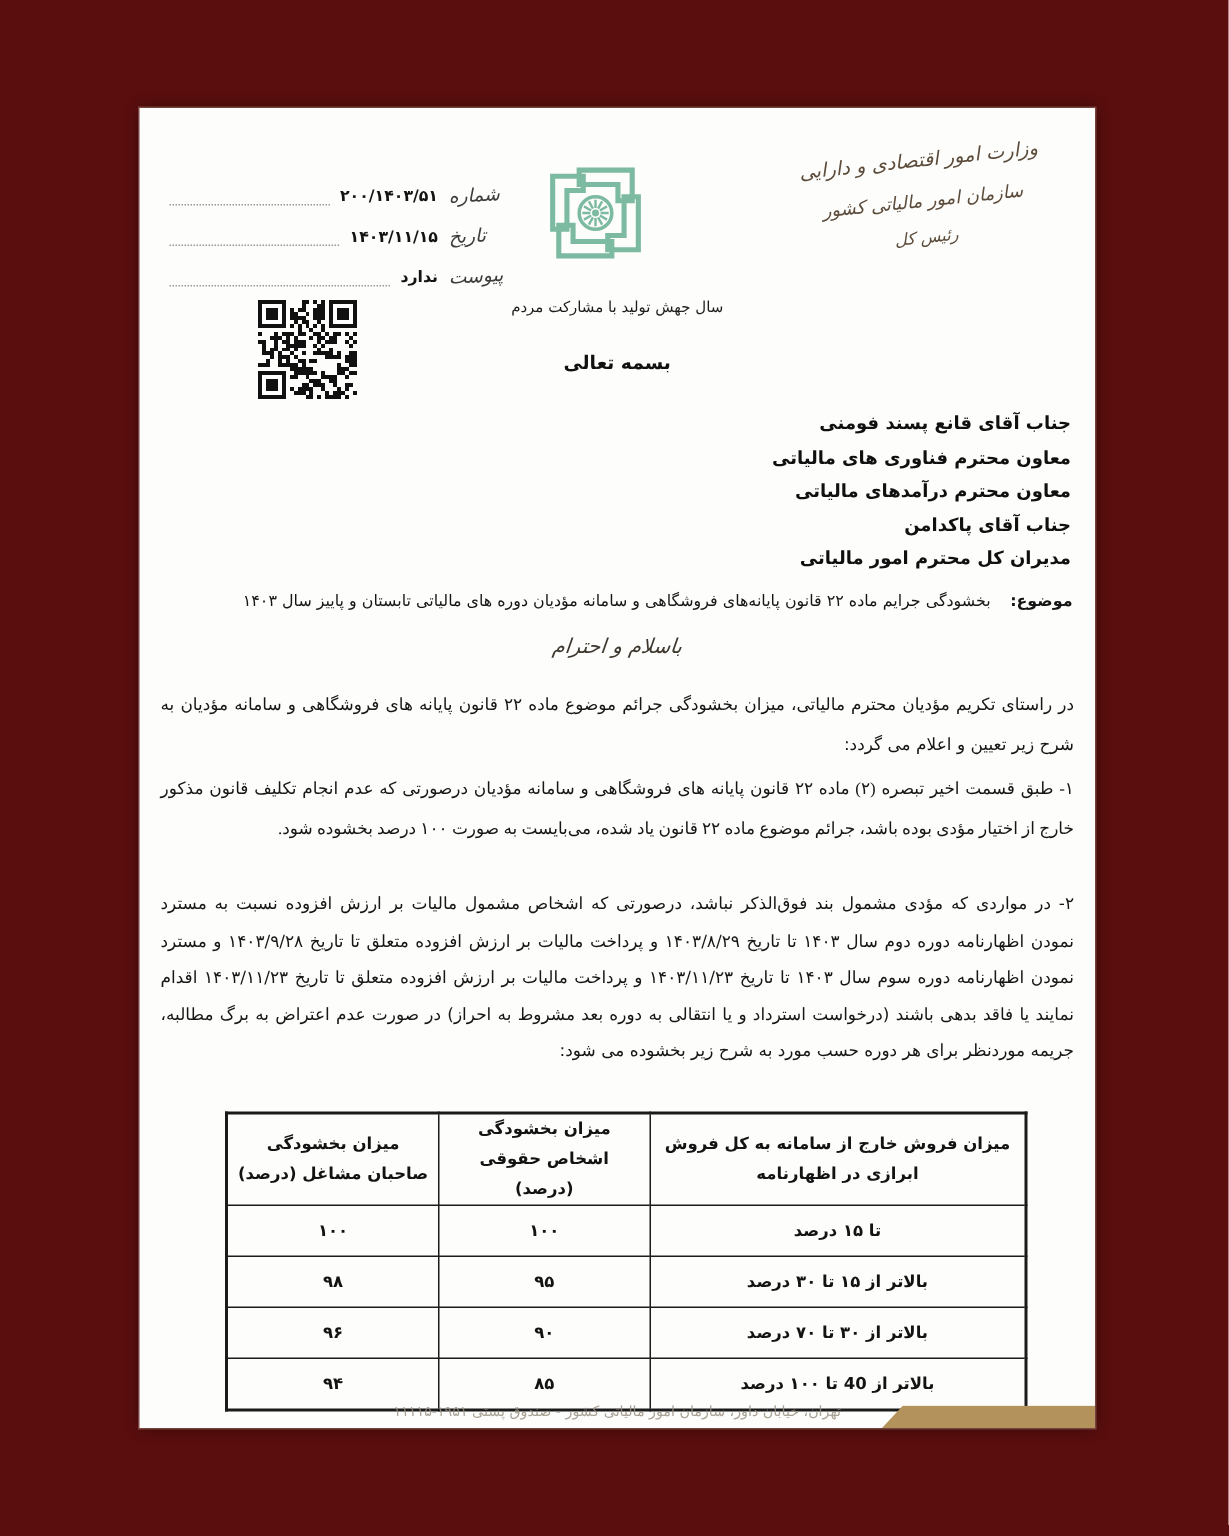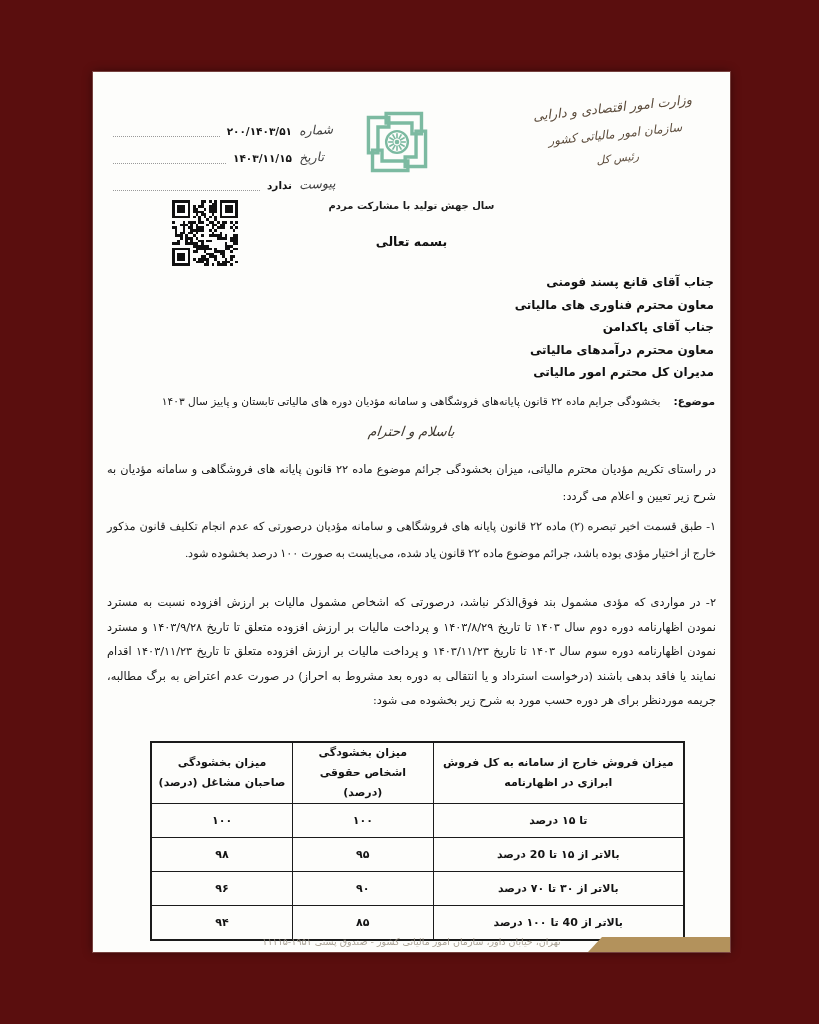--- a/index.html
+++ b/index.html
@@ -26,21 +26,21 @@
   .letterhead{
     position:absolute;top:28px;right:10px;width:210px;text-align:center;
     color:#5c4c3c;transform:rotate(-6deg);font-style:italic;
   }
   .lh1{font-size:13px;letter-spacing:1px;}
   .lh2{font-size:12px;margin-top:12px;letter-spacing:1px;}
   .lh3{font-size:11px;margin-top:11px;}
   
   .logo{position:absolute;top:33px;left:270px;width:68px;height:74px;}
   .slogan{position:absolute;top:128px;left:0;width:100%;text-align:center;
-    font-weight:bold;font-size:10px;color:#1c1c1c;}
+    font-weight:normal;font-size:10px;color:#1c1c1c;}
   .basmala{position:absolute;top:162px;left:0;width:100%;text-align:center;
     font-weight:bold;font-size:12.5px;color:#111;}
   
   .qr{position:absolute;top:128px;left:79px;width:66px;height:66px;}
   
   .recipients{position:absolute;top:199px;right:16px;text-align:right;
     font-weight:bold;font-size:12px;line-height:22.5px;color:#101010;}
   
   .subject{position:absolute;top:323px;right:15px;left:15px;
     font-size:10.6px;color:#151515;text-align:right;}
@@ -353,22 +353,22 @@
         <rect x="20" y="2" width="3" height="3" fill="#111"></rect>
         <rect x="0" y="18" width="7" height="7" fill="#111"></rect>
         <rect x="1" y="19" width="5" height="5" fill="#fff"></rect>
         <rect x="2" y="20" width="3" height="3" fill="#111"></rect>
       </svg>
   </div>
 
   <div class="recipients">
     <div>جناب آقای قانع پسند فومنی</div>
     <div>معاون محترم فناوری های مالیاتی</div>
+    <div>معاون محترم درآمدهای مالیاتی</div>
     <div>جناب آقای پاکدامن</div>
-    <div>معاون محترم درآمدهای مالیاتی</div>
     <div>مدیران کل محترم امور مالیاتی</div>
   </div>
 
   <div class="subject">
     <span class="subject-label">موضوع:</span><span>بخشودگی جرایم ماده ۲۲ قانون پایانه‌های فروشگاهی و سامانه مؤدیان دوره های مالیاتی تابستان و پاییز سال ۱۴۰۳</span>
   </div>
 
   <div class="greeting">باسلام و احترام</div>
 
   <div class="para p-intro">در راستای تکریم مؤدیان محترم مالیاتی، میزان بخشودگی جرائم موضوع ماده ۲۲ قانون پایانه های فروشگاهی و سامانه مؤدیان به شرح زیر تعیین و اعلام می گردد:</div>
@@ -388,21 +388,21 @@
         <th>میزان بخشودگی صاحبان مشاغل (درصد)</th>
       </tr>
     </thead>
     <tbody>
       <tr>
         <td>تا ۱۵ درصد</td>
         <td>۱۰۰</td>
         <td>۱۰۰</td>
       </tr>
       <tr>
-        <td>بالاتر از ۱۵ تا 20 درصد</td>
+        <td>بالاتر از ۱۵ تا ۳۰ درصد</td>
         <td>۹۵</td>
         <td>۹۸</td>
       </tr>
       <tr>
         <td>بالاتر از ۳۰ تا ۷۰ درصد</td>
         <td>۹۰</td>
         <td>۹۶</td>
       </tr>
       <tr>
         <td>بالاتر از 40 تا ۱۰۰ درصد</td>

